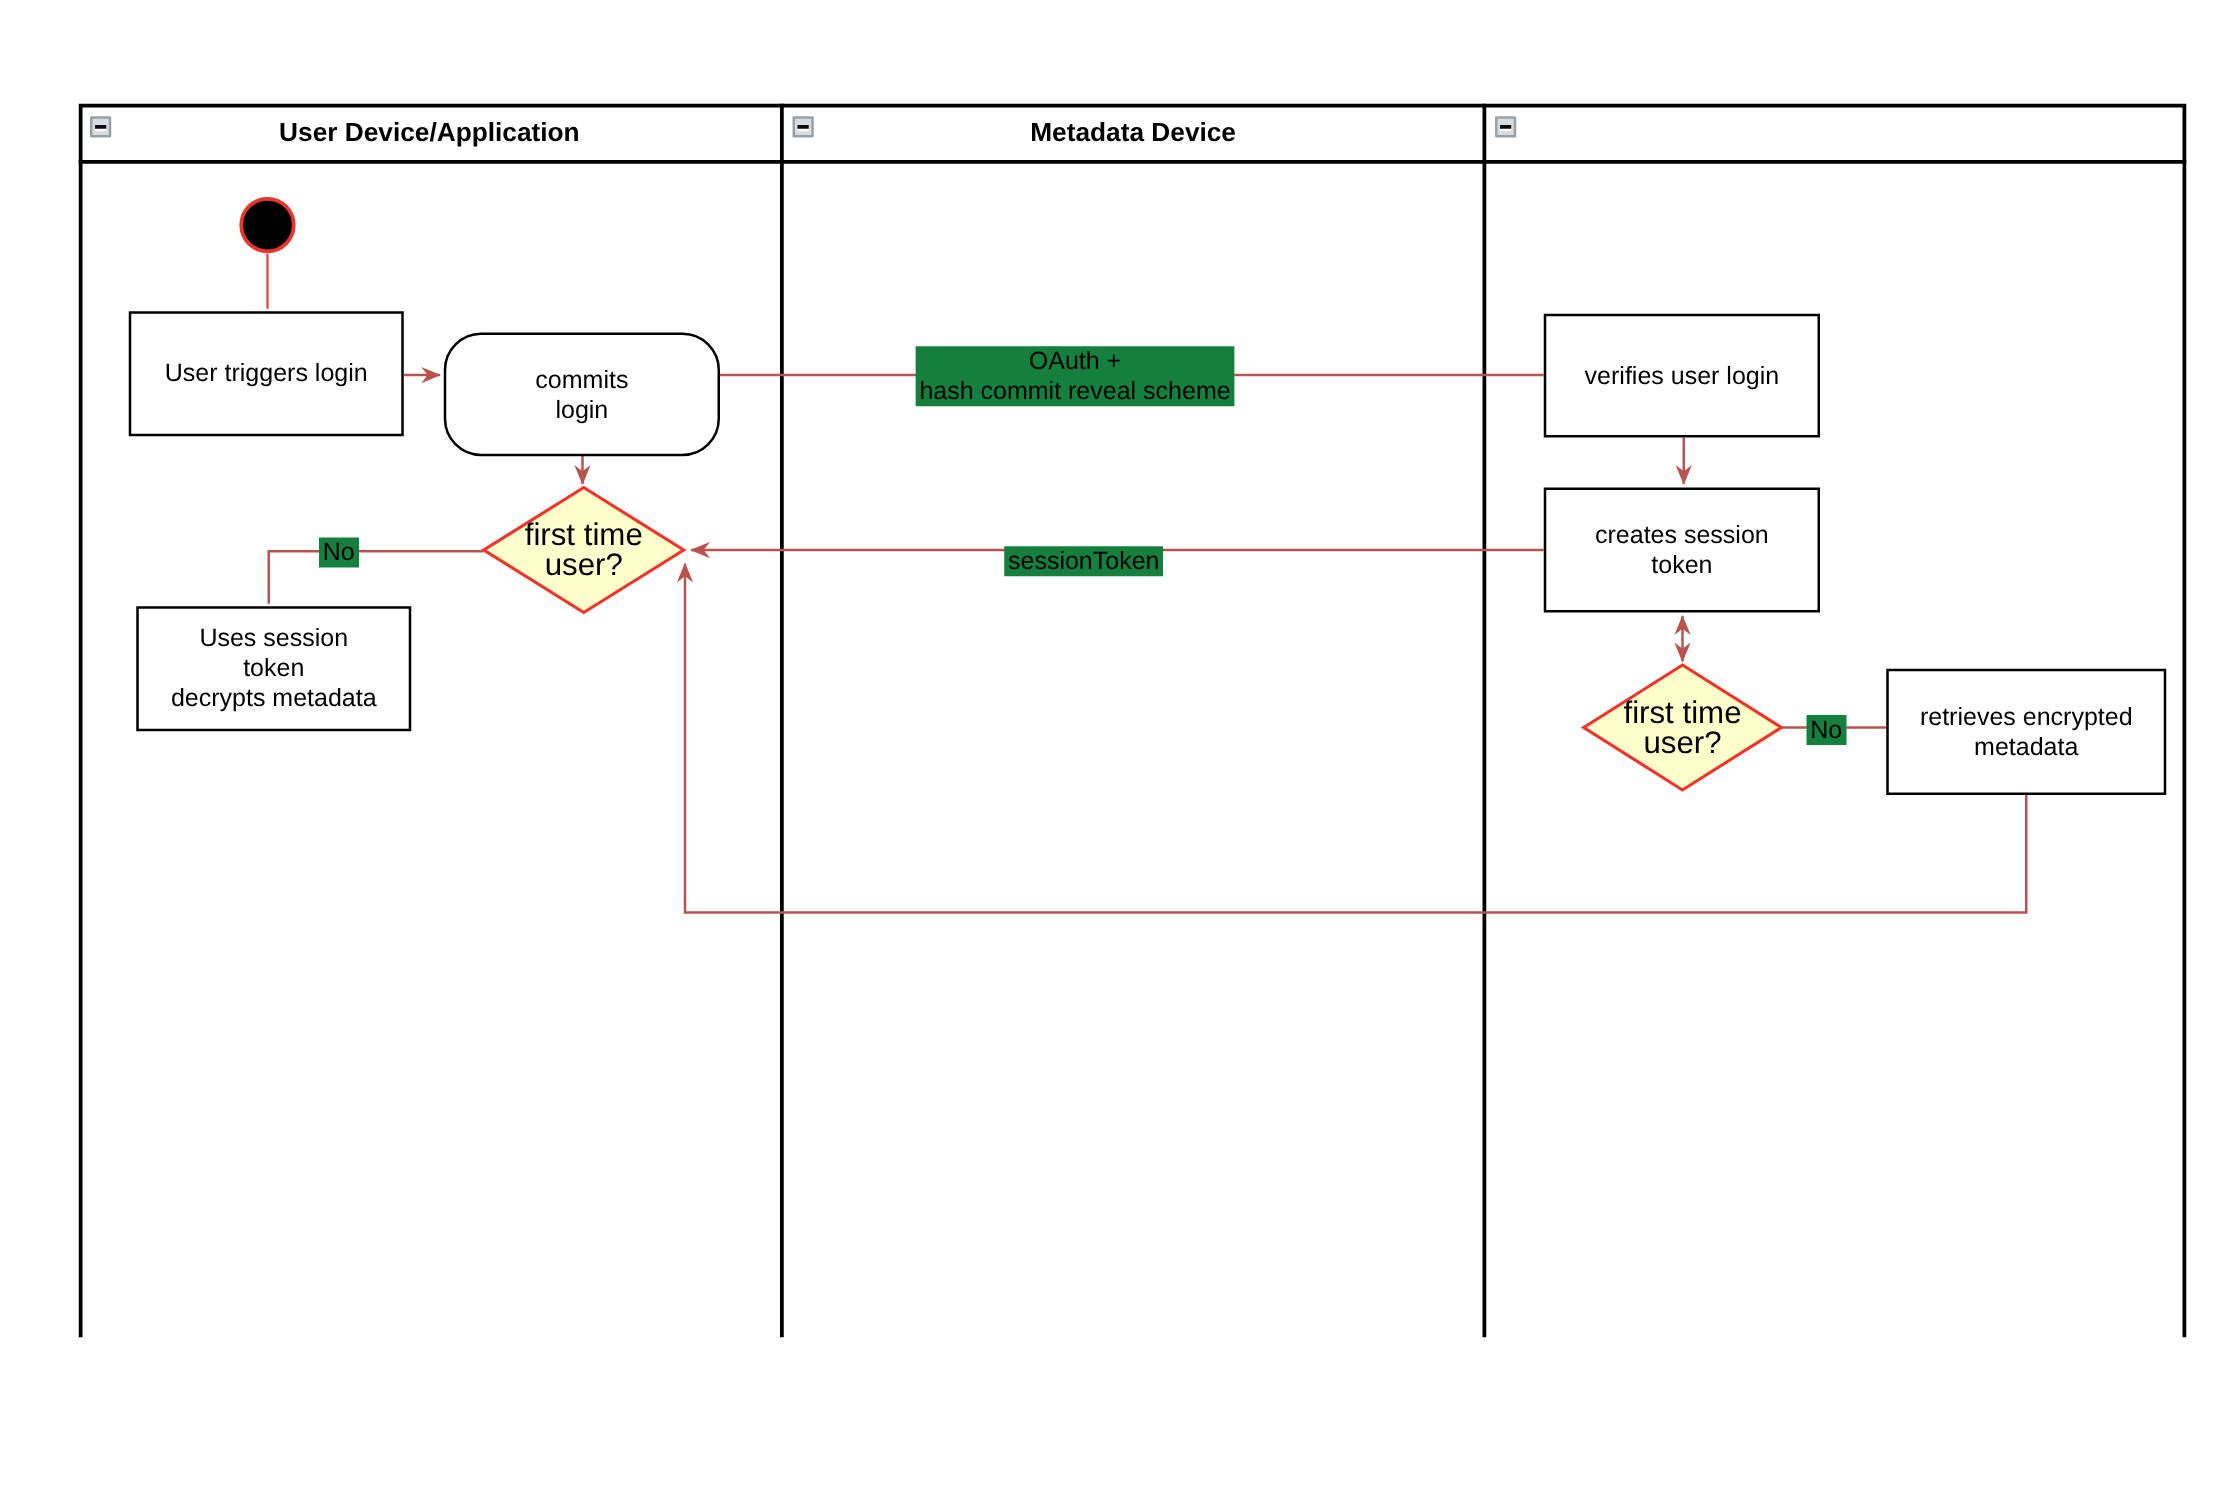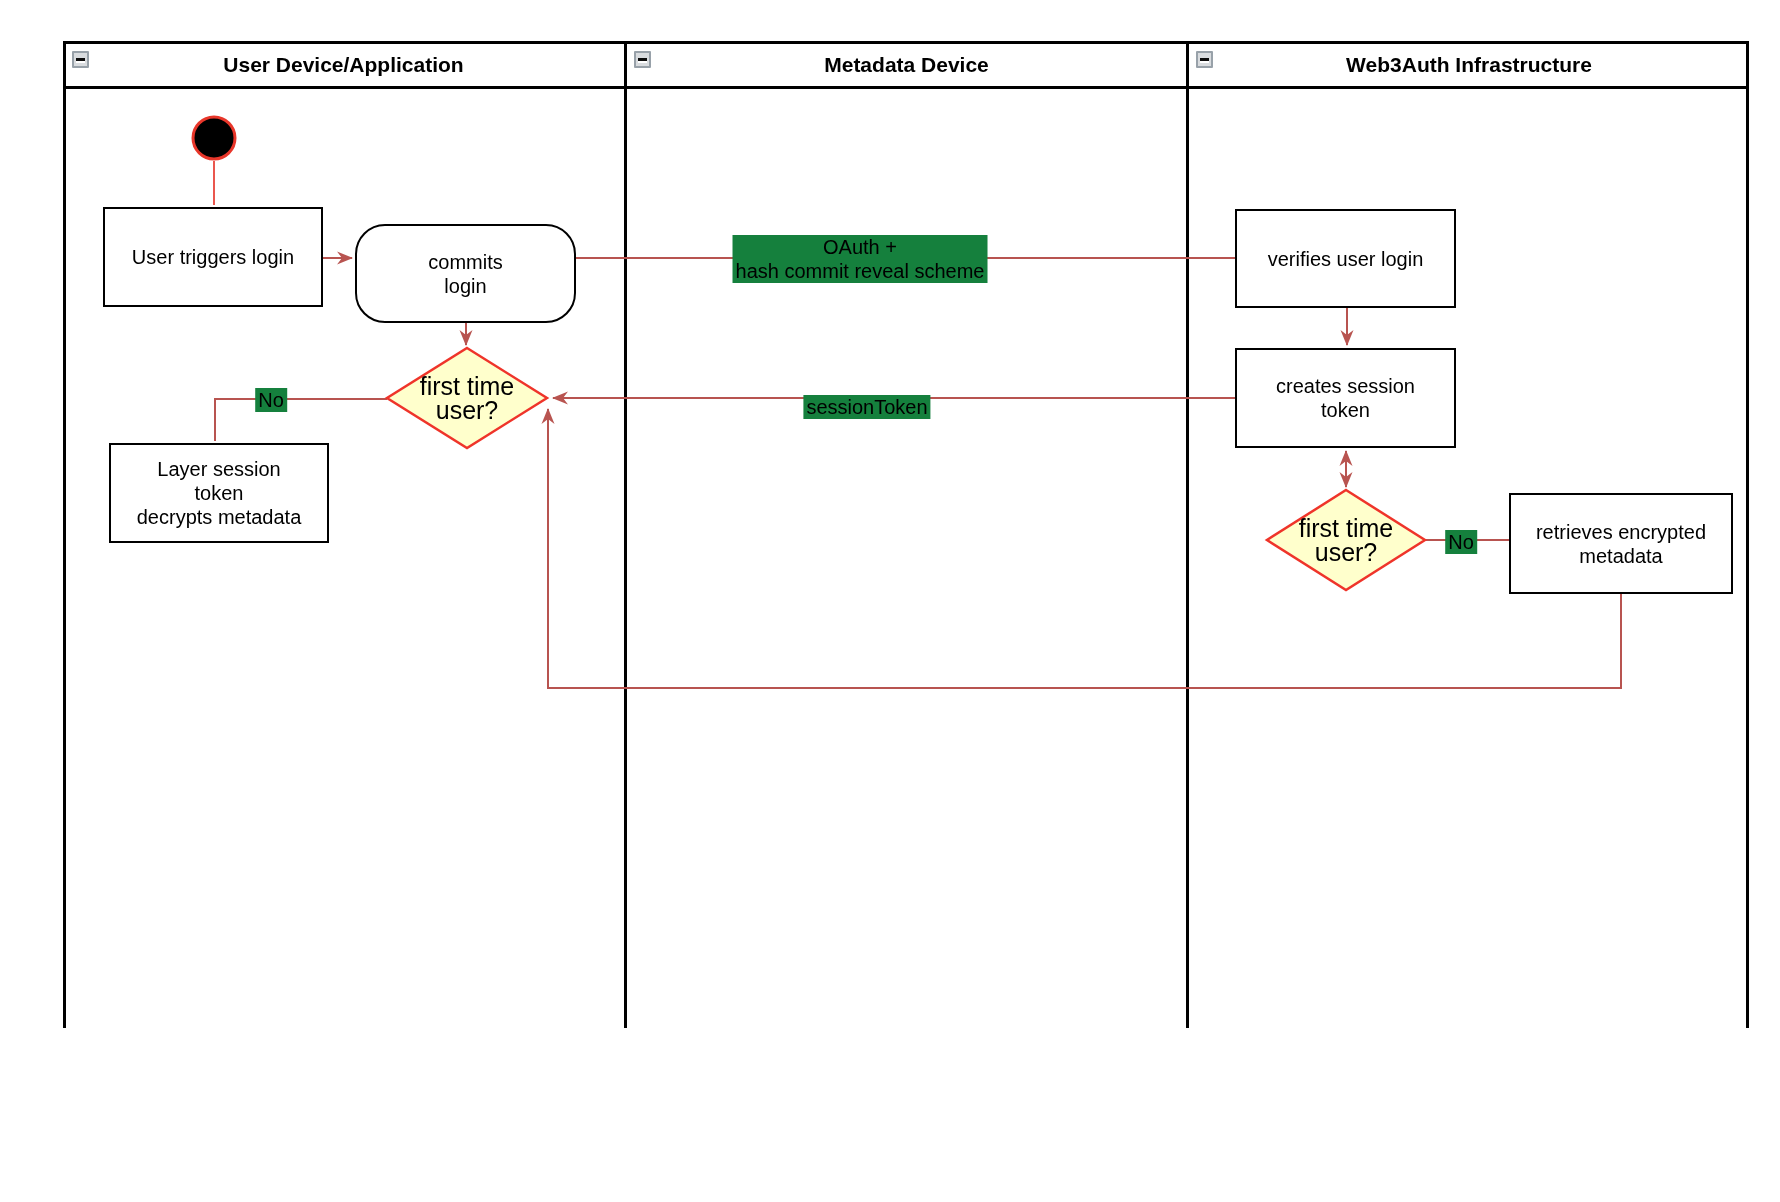--- a/index.html
+++ b/index.html
@@ -1,17 +1,17 @@
 <!DOCTYPE html>
 <html><head>
 <meta charset="utf-8">
 <style>
   html,body{margin:0;padding:0;background:#ffffff;}
   body{font-family:"Liberation Sans","DejaVu Sans",sans-serif;}
-  #canvas{position:relative;width:1780px;height:1028px;background:#ffffff;overflow:hidden;}
+  #canvas{position:relative;width:1780px;height:1028px;background:#ffffff;overflow:hidden;margin-top:42px;}
 
   
   .frame{position:absolute;left:63px;top:41px;width:1686px;height:1145px;
          border:3px solid #000;box-sizing:border-box;background:transparent;z-index:1;}
   .vsep{position:absolute;top:41px;height:1145px;width:3px;background:#000;z-index:1;}
   .hsep{position:absolute;left:63px;top:86px;width:1686px;height:3px;background:#000;z-index:1;}
 
   .lane-title{position:absolute;top:43px;height:43px;display:flex;align-items:center;
               justify-content:center;font-weight:bold;font-size:21px;color:#000;z-index:2;}
 
@@ -40,21 +40,20 @@
 
 <div id="canvas">
 
   <div class="frame"></div>
   <div class="vsep" style="left:624px;"></div>
   <div class="vsep" style="left:1186px;"></div>
   <div class="hsep"></div>
 
   <div class="lane-title" style="left:63px;width:561px;">User Device/Application</div>
   <div class="lane-title" style="left:627px;width:559px;">Metadata Device</div>
-  <div class="lane-title" style="left:1189px;width:560px;">Web3Auth Infrastructure</div>
 
   <div class="collapse-btn" style="left:72px;top:51px;">
     <div class="bar"></div>
   </div>
   <div class="collapse-btn" style="left:634px;top:51px;">
     <div class="bar"></div>
   </div>
   <div class="collapse-btn" style="left:1196px;top:51px;">
     <div class="bar"></div>
   </div>
@@ -81,21 +80,21 @@
       <path d="M1621,594 L1621,688 L548,688 L548,409" marker-end="url(#arrow)"></path>
     </g>
 
     <polygon points="467,348 547,398 467,448 387,398" fill="#FFFFCC" stroke="#EF342A" stroke-width="2.5"></polygon>
     <polygon points="1346,490 1425,540 1346,590 1267,540" fill="#FFFFCC" stroke="#EF342A" stroke-width="2.5"></polygon>
   </svg>
 
   <div class="box" style="left:103px;top:207px;width:220px;height:100px;">User triggers login</div>
   <div class="box" style="left:355px;top:224px;width:221px;height:99px;border-radius:30px;">commits
 login</div>
-  <div class="box" style="left:109px;top:443px;width:220px;height:100px;">Layer session
+  <div class="box" style="left:109px;top:443px;width:220px;height:100px;">Uses session
 token
 decrypts metadata</div>
   <div class="box" style="left:1235px;top:209px;width:221px;height:99px;">verifies user login</div>
   <div class="box" style="left:1235px;top:348px;width:221px;height:100px;text-align:center;">creates session
 token</div>
   <div class="box" style="left:1509px;top:493px;width:224px;height:101px;">retrieves encrypted
 metadata</div>
 
   <div class="node-label" style="left:467px;top:398px;">first time
 user?</div>

